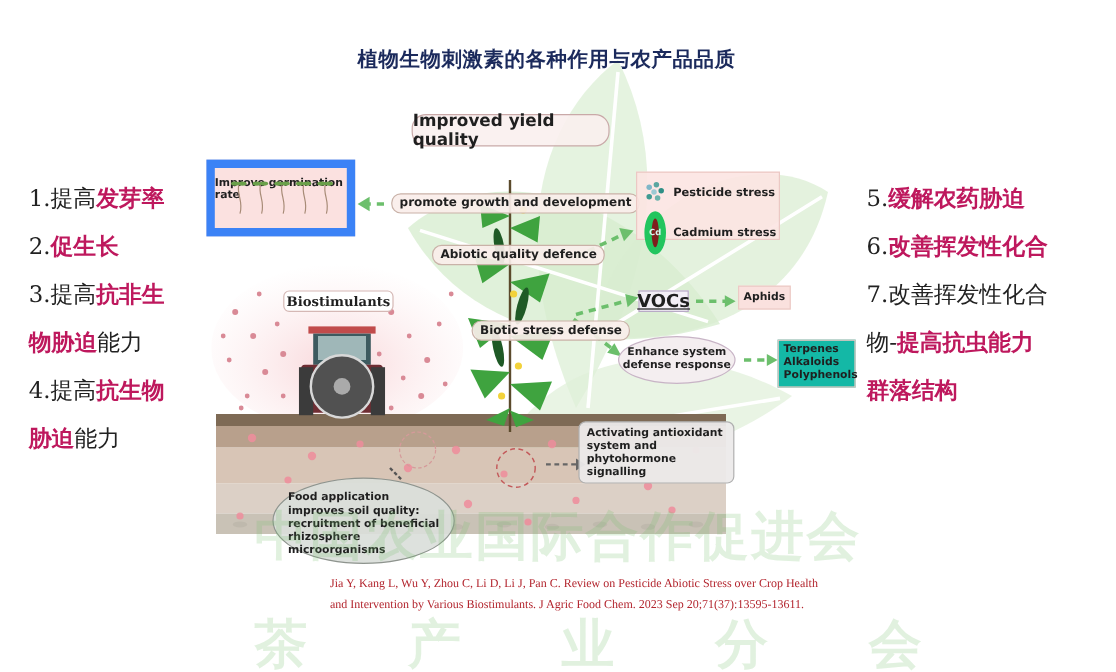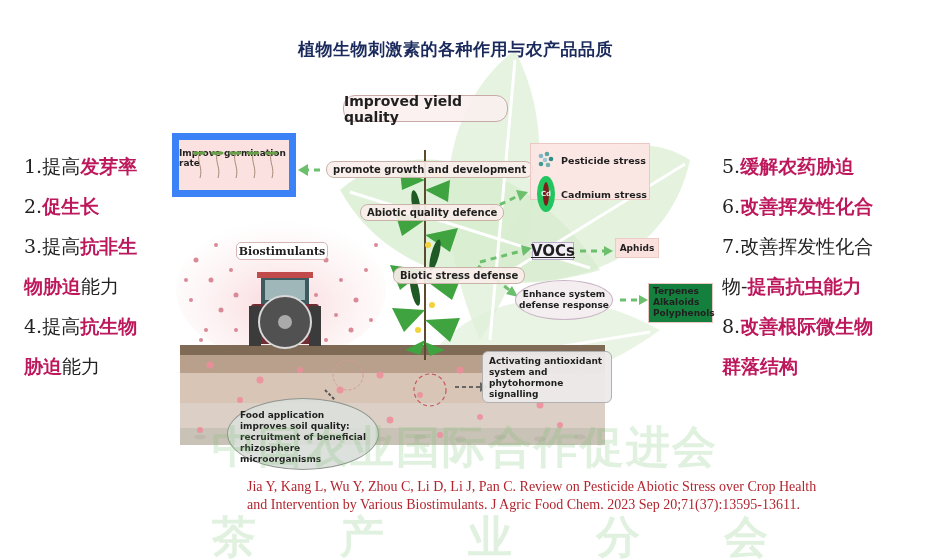--- a/index.html
+++ b/index.html
@@ -47,40 +47,40 @@
     .cd-icon {
       width: 18px; height: 36px; border-radius: 50%; background: #7f1d1d; border: 6px solid #22c55e;
       color: #d8f3ef; font-size: 7px; display: flex; align-items: center; justify-content: center;
     }
     .vocs-box { left: 532px; top: 242px; width: 42px; height: 18px; background: #f3eff6; border: 1.5px solid #b8aac6; font-size: 15px; display:flex; align-items:center; justify-content:center;text-decoration:underline; }
     .aphids-box { left: 615px; top: 238px; width: 44px; height: 20px; background: #fae1de; border: 1.5px solid #eccac5; font-size: 9px; display:flex; align-items:center; justify-content:center; }
     .enhance-box {
       left: 515px; top: 280px; width: 98px; height: 40px; border-radius: 50%; background: #f4eef0;
       border: 1.5px solid #c8b4c6; font-size: 9px; display:flex; align-items:center; justify-content:center; text-align:center; line-height: 11px;
     }
-    .terp-box { left: 648px; top: 283px; width: 65px; height: 40px; background: #15803d; border: 1.5px solid #ebc6c2; font-size: 9px; line-height: 11px; padding: 2px 4px; }
+    .terp-box { left: 648px; top: 283px; width: 65px; height: 40px; background: #14b8a6; border: 1.5px solid #ebc6c2; font-size: 9px; line-height: 11px; padding: 2px 4px; }
     .bio-box {
       left: 236px; top: 242px; width: 92px; height: 18px; background: #fff; border: 1.5px solid #d5b8b5;
       border-radius: 5px; font-family: "DejaVu Serif", serif; font-size: 11px; display:flex; align-items:center; justify-content:center;
     }
     .antiox-box {
       left: 482px; top: 351px; width: 130px; height: 52px; background: rgba(236,234,234,0.95); border: 1.5px solid #b0b0b0;
       border-radius: 6px; font-size: 9px; line-height: 11px; padding: 4px 6px;
     }
     .soil-ellipse {
       left: 227px; top: 398px; width: 152px; height: 72px; border-radius: 50%; background: rgba(218,222,218,0.92);
       border: 1.5px solid #8e948e; font-size: 9px; line-height: 11px; padding: 11px 0 0 12px;
     }
 
     
     .soil { left: 180px; top: 345px; width: 425px; height: 100px; overflow: hidden; }
 
     
     .citation {
-      left: 247px; top: 478px; font-family: "Liberation Serif", "DejaVu Serif", serif; font-size: 14px;
+      left: 275px; top: 478px; font-family: "Liberation Serif", "DejaVu Serif", serif; font-size: 10px;
       color: #b3262f; line-height: 18px; white-space: nowrap;
     }
 
     
     .watermark { color: rgba(120,190,110,0.22); font-family: Liberation Serif, serif; font-weight: bold; white-space: nowrap; }
     .wm1 { left: 212px; top: 418px; font-size: 44px; letter-spacing: 2px; }
     .wm2 { left: 212px; top: 480px; font-size: 44px; word-spacing: 0; margin-top: 28px; }
     .wm2 span { display: inline-block; width: 128px; }
   </style>
 </head>
@@ -240,21 +240,20 @@
   <div class="line"><span class="red">物胁迫</span><span>能力</span></div>
   <div class="line"><span>4.提高</span><span class="red">抗生物</span></div>
   <div class="line"><span class="red">胁迫</span><span>能力</span></div>
 </div>
 
 <div class="abs side-list right-list">
   <div class="line"><span>5.</span><span class="red">缓解农药胁迫</span></div>
   <div class="line"><span>6.</span><span class="red">改善挥发性化合</span></div>
   <div class="line"><span>7.改善挥发性化合</span></div>
   <div class="line"><span>物-</span><span class="red">提高抗虫能力</span></div>
-  <div class="line"><span>8.</span><span class="red">改善根际微生物</span></div>
   <div class="line"><span class="red">群落结构</span></div>
 </div>
 
 <div class="box yield-box">Improved yield quality</div>
 
 <div class="box germ-box">
   <svg class="seedlings" viewBox="0 0 100 34">
     <g stroke="#a88c78" stroke-width="1" fill="none">
       <path d="M8 6 C 6 14, 12 20, 9 30"></path>
         <path d="M26 6 C 24 14, 30 20, 27 30"></path>

